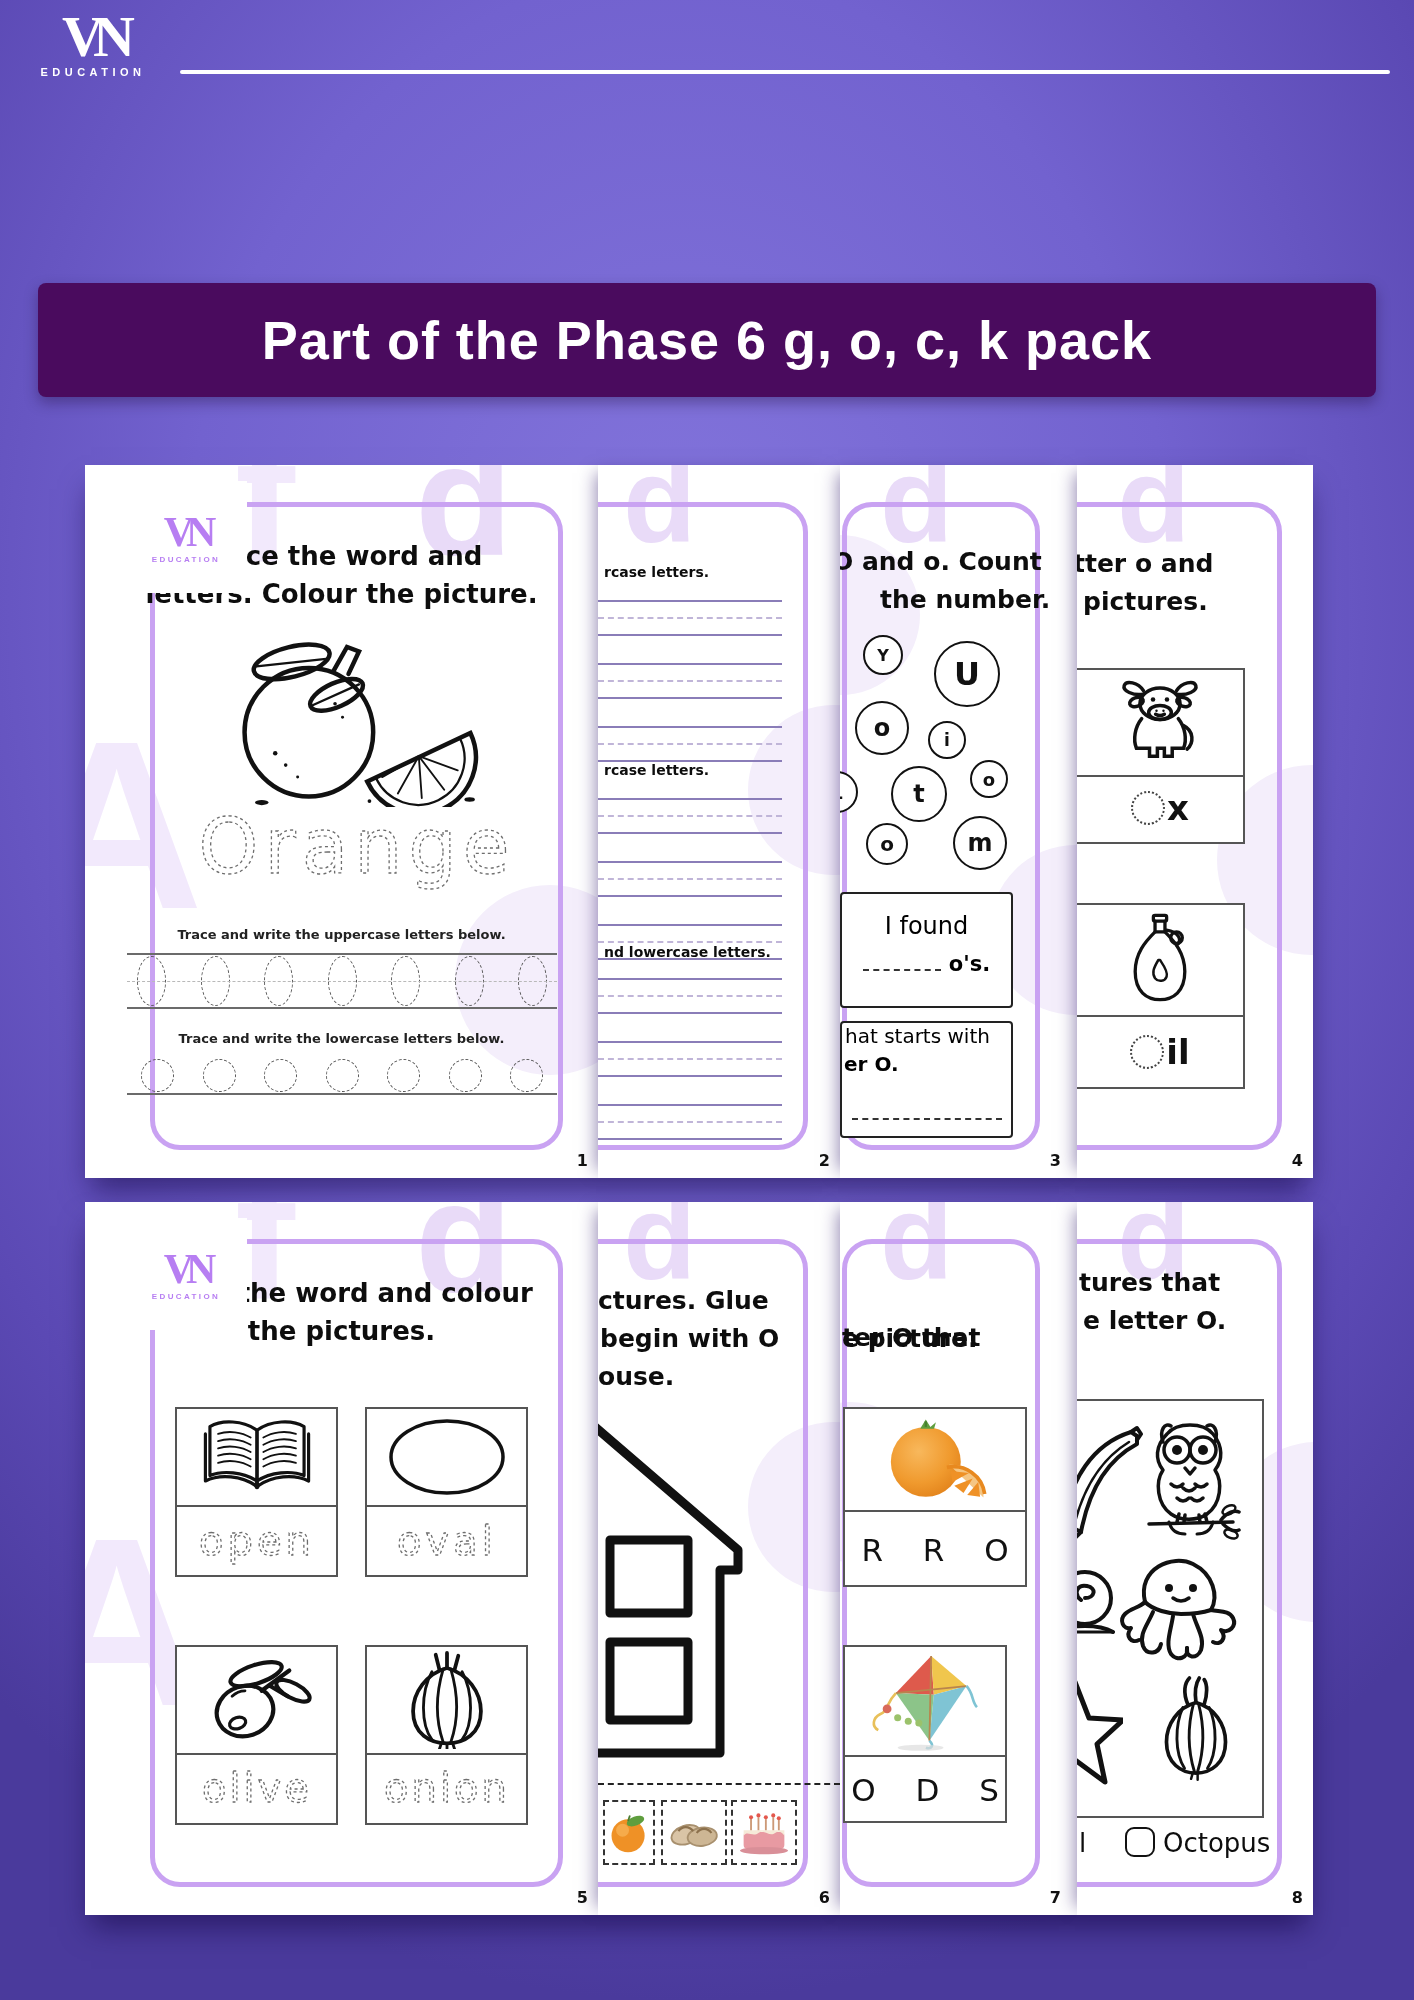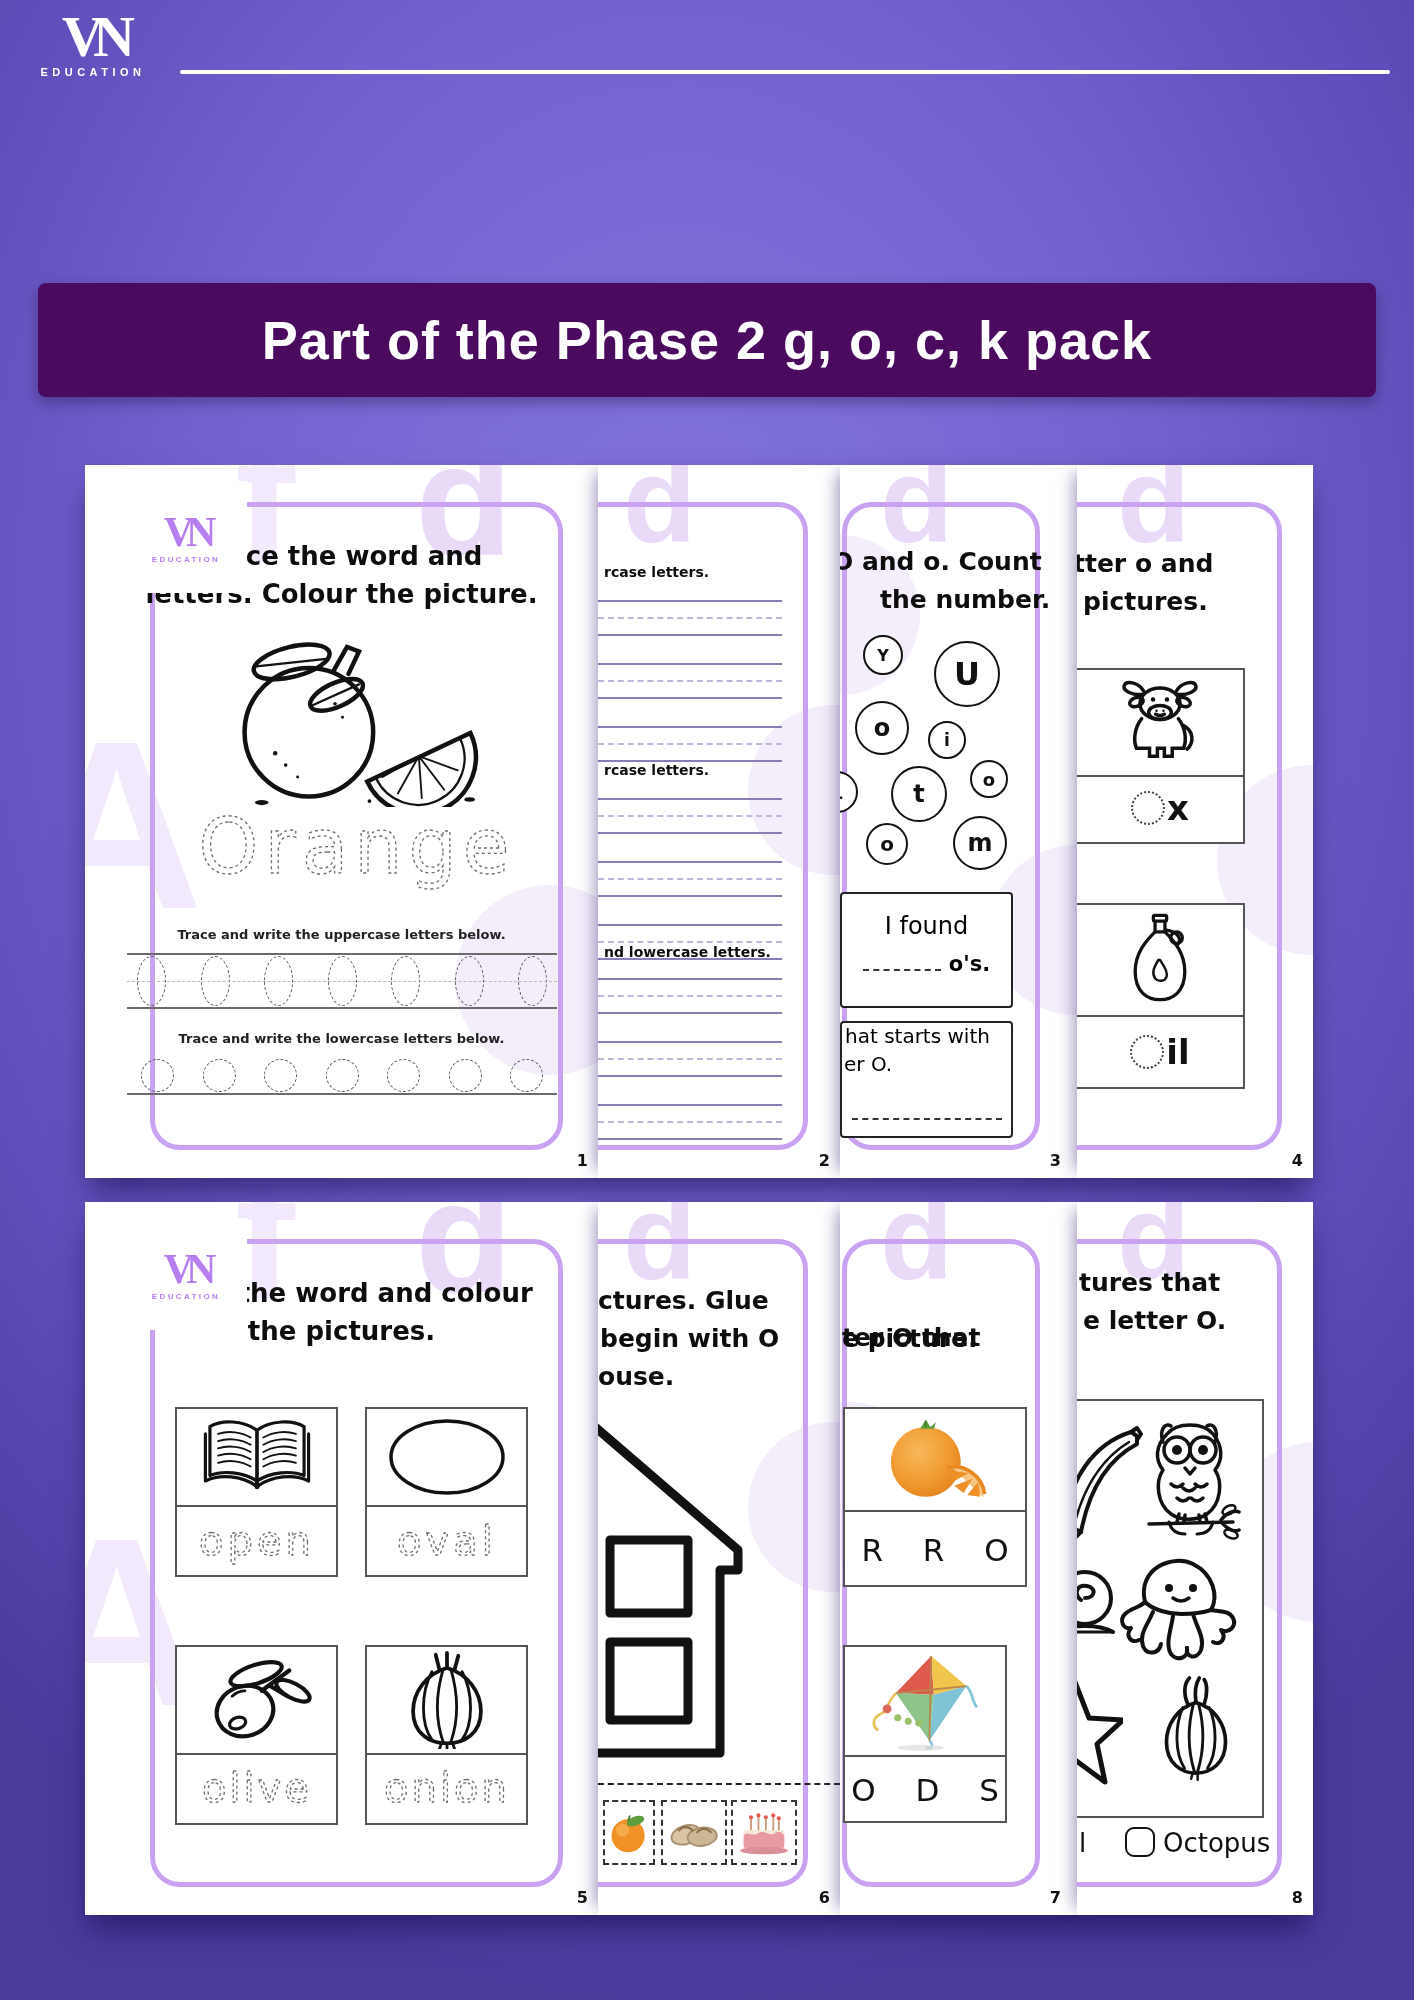--- a/index.html
+++ b/index.html
@@ -81,21 +81,21 @@
 </head>
 <body>
 
 <div class="canvas">
 
   <div class="logo">
     <span class="mark">VN</span>
     <span class="sub">EDUCATION</span>
   </div>
   <div class="rule"></div>
-  <div class="banner">Part of the Phase 2  g, o, c, k pack</div>
+  <div class="banner">Part of the Phase 6  g, o, c, k pack</div>
 
   <section class="row row1">
 
     <article class="page pA">
       <span class="wm" style="left:150px;top:-55px;font-size:180px;">f</span>
       <span class="wm wm2" style="left:330px;top:-45px;font-size:160px;">d</span>
       <span class="wm" style="left:-55px;top:240px;font-size:240px;">A</span>
       <div class="wmc" style="left:370px;top:420px;width:190px;height:190px;"></div>
       <div class="frame frameA"></div>
       <div class="mini-logo">
@@ -246,21 +246,21 @@
         </div>
       <div class="bubble" style="left:113px;top:351px;width:54px;height:54px;font-size:24px;">
           <span>m</span>
         </div>
       <div class="fbox" style="left:0px;top:427px;width:173px;height:116px;">
         <div style="margin-top:18px;font-size:24px;">I found</div>
         <div style="margin-top:12px;font-size:21px;"><span class="blank"></span><b>o's.</b></div>
       </div>
       <div class="fbox" style="left:0px;top:556px;width:173px;height:117px;">
         <div style="margin-top:1px;font-size:20px;text-align:left;padding-left:3px;">hat starts with</div>
-        <div style="margin-top:4px;font-size:20px;text-align:left;padding-left:2px;">er O.</div>
+        <div style="margin-top:4px;font-size:20px;text-align:left;padding-left:2px;font-weight:bold;">er O.</div>
         <div class="dashline"></div>
       </div>
       <span class="pnum" style="right:16px;">3</span>
     </article>
 
     <article class="page pD">
       <span class="wm wm2" style="left:40px;top:-25px;font-size:120px;">d</span>
       <div class="wmc" style="left:140px;top:300px;width:190px;height:190px;"></div>
       <div class="frame frameD"></div>
       <div class="frag" style="left:-4px;top:80px;">tter o and</div>

